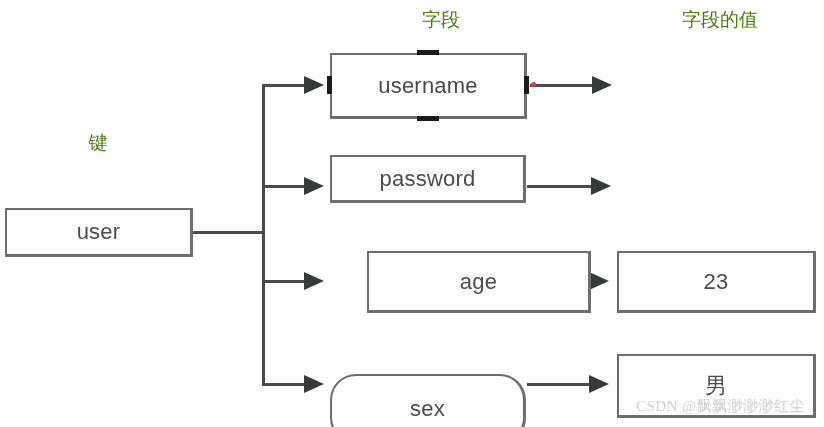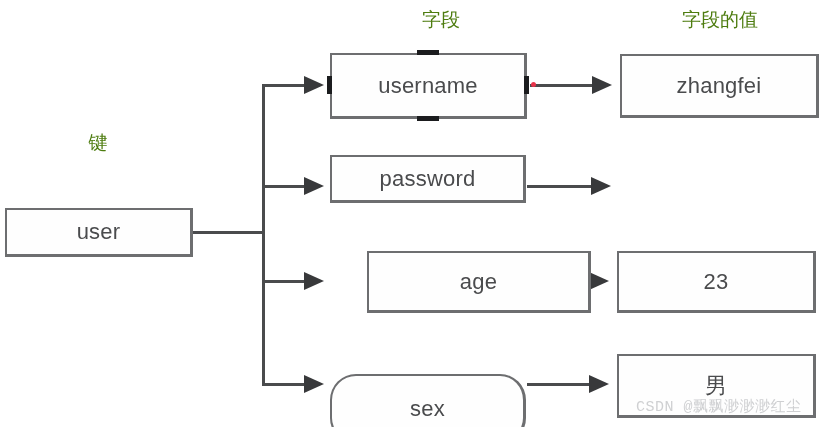--- a/index.html
+++ b/index.html
@@ -116,21 +116,21 @@
 
   
   #watermark {
     position: absolute;
     left: 636px;
     top: 397px;
     color: #cfd0d2;
     font-size: 15px;
     letter-spacing: .5px;
     white-space: nowrap;
-    font-family: Liberation Mono, monospace;
+    font-family: Liberation Serif, serif;
     user-select: none;
   }
 </style>
 </head>
 <body>
 
 <div id="canvas">
 
   <div class="heading cjk" id="heading-key">键</div>
   <div class="heading cjk" id="heading-field">字段</div>
@@ -159,21 +159,20 @@
   <div class="arrow" id="arrow-23"></div>
   <div class="arrow" id="arrow-male"></div>
 
   <div class="box" id="box-user">user</div>
 
   <div class="box" id="box-username">username</div>
   <div class="box" id="box-password">password</div>
   <div class="box" id="box-age">age</div>
   <div class="box" id="box-sex">sex</div>
 
-  <div class="box" id="box-zhangfei">zhangfei</div>
   <div class="box" id="box-23">23</div>
   <div class="box cjk" id="box-male">男</div>
 
   <div class="handle" id="handle-left"></div>
   <div class="handle" id="handle-right"></div>
   <div class="handle" id="handle-top"></div>
   <div class="handle" id="handle-bottom"></div>
   <div id="handle-endpoint" class="handle"></div>
 
   <div id="watermark">CSDN @飘飘渺渺渺红尘</div>

